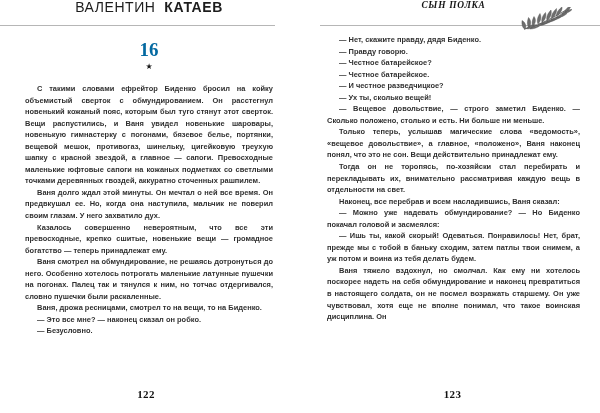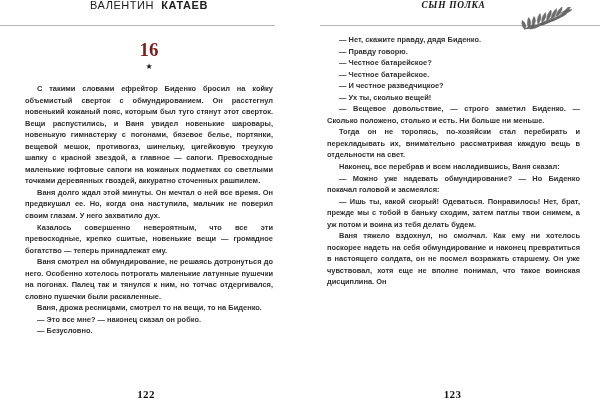--- a/index.html
+++ b/index.html
@@ -37,21 +37,21 @@
     height: 26px;
   }
   .runhead-inner {
     position: relative;
     height: 19px;
     display: flex;
     align-items: flex-start;
     justify-content: center;
   }
   .runhead-text {
-    font-size: 11px;
+    font-size: 14px;
     letter-spacing: 0.55px;
     white-space: nowrap;
     line-height: 1;
     color: #1d1d1d;
   }
   .runhead-text .light { font-weight: 400; }
   .runhead-text .bold  { font-weight: 700; }
   .runhead-serif {
     font-family: "Liberation Serif", serif;
     font-weight: 700;
@@ -82,21 +82,21 @@
   
   .chapter {
     text-align: center;
     padding-top: 14px;
   }
   .chapter-number {
     font-family: "Liberation Serif", serif;
     font-weight: 700;
     font-size: 19px;
     line-height: 1;
-    color: #7f1d1d;
+    color: #0369a1;
   }
   .chapter-star {
     font-size: 8px;
     line-height: 1;
     margin-top: 4px;
     color: #171717;
   }
 
   
   .body {
@@ -197,20 +197,21 @@
     </div>
 
     <div class="body">
       <p class="dlg">— Нет, скажите правду, дядя Биденко.</p>
       <p class="dlg">— Правду говорю.</p>
       <p class="dlg">— Честное батарейское?</p>
       <p class="dlg">— Честное батарейское.</p>
       <p class="dlg">— И честное разведчицкое?</p>
       <p class="dlg">— Ух ты, сколько вещей!</p>
       <p class="dlg">— Вещевое довольствие, — строго заметил Биденко. — Сколько положено, столько и есть. Ни больше ни меньше.</p>
+      <p>Только теперь, услышав магические слова «ведомость», «вещевое довольствие», а главное, «положено», Ваня наконец понял, что это не сон. Вещи действительно принадлежат ему.</p>
       <p>Тогда он не торопясь, по-хозяйски стал перебирать и перекладывать их, внимательно рассматривая каждую вещь в отдельности на свет.</p>
       <p>Наконец, все перебрав и всем насладившись, Ваня сказал:</p>
       <p class="dlg">— Можно уже надевать обмундирование? — Но Биденко покачал головой и засмеялся:</p>
       <p class="dlg">— Ишь ты, какой скорый! Одеваться. Понравилось! Нет, брат, прежде мы с тобой в баньку сходим, затем патлы твои снимем, а уж потом и воина из тебя делать будем.</p>
       <p>Ваня тяжело вздохнул, но смолчал. Как ему ни хотелось поскорее надеть на себя обмундирование и наконец превратиться в настоящего солдата, он не посмел возражать старшему. Он уже чувствовал, хотя еще не вполне понимал, что такое воинская дисциплина. Он</p>
     </div>
 
     <div class="folio">123</div>
   </div>
 

